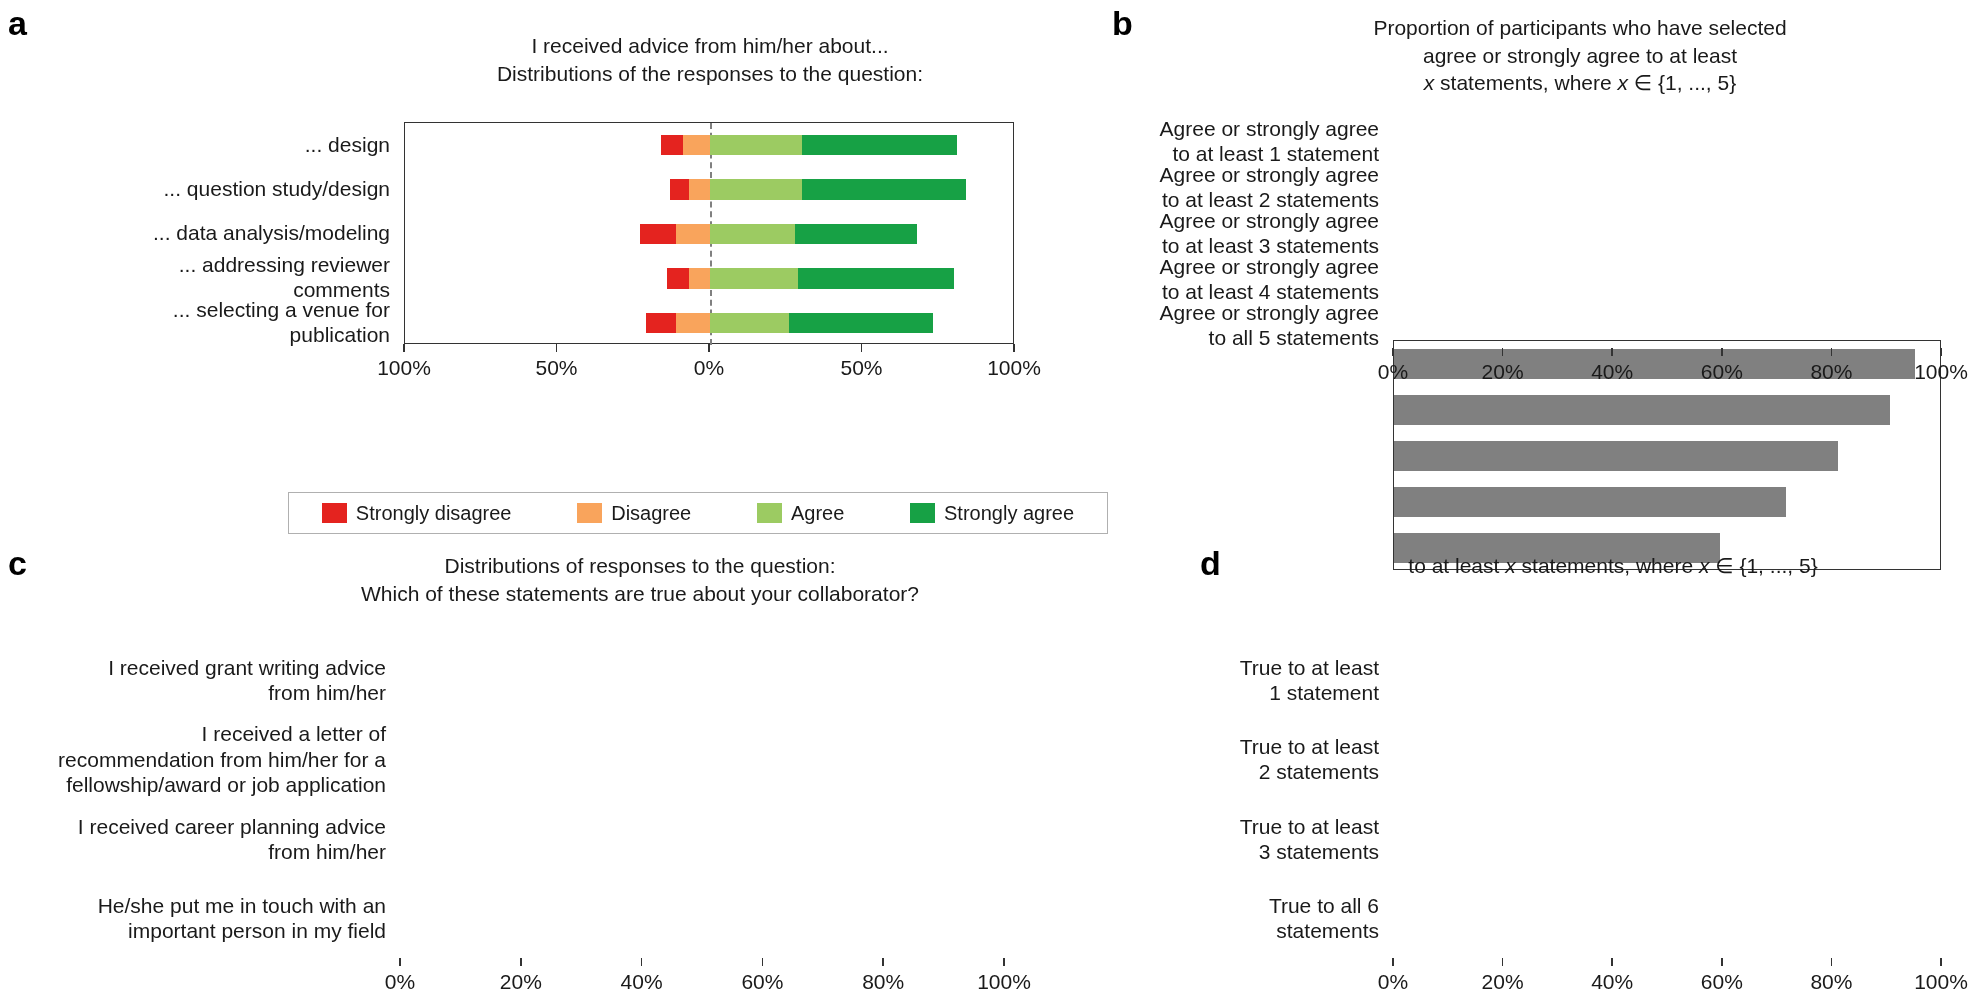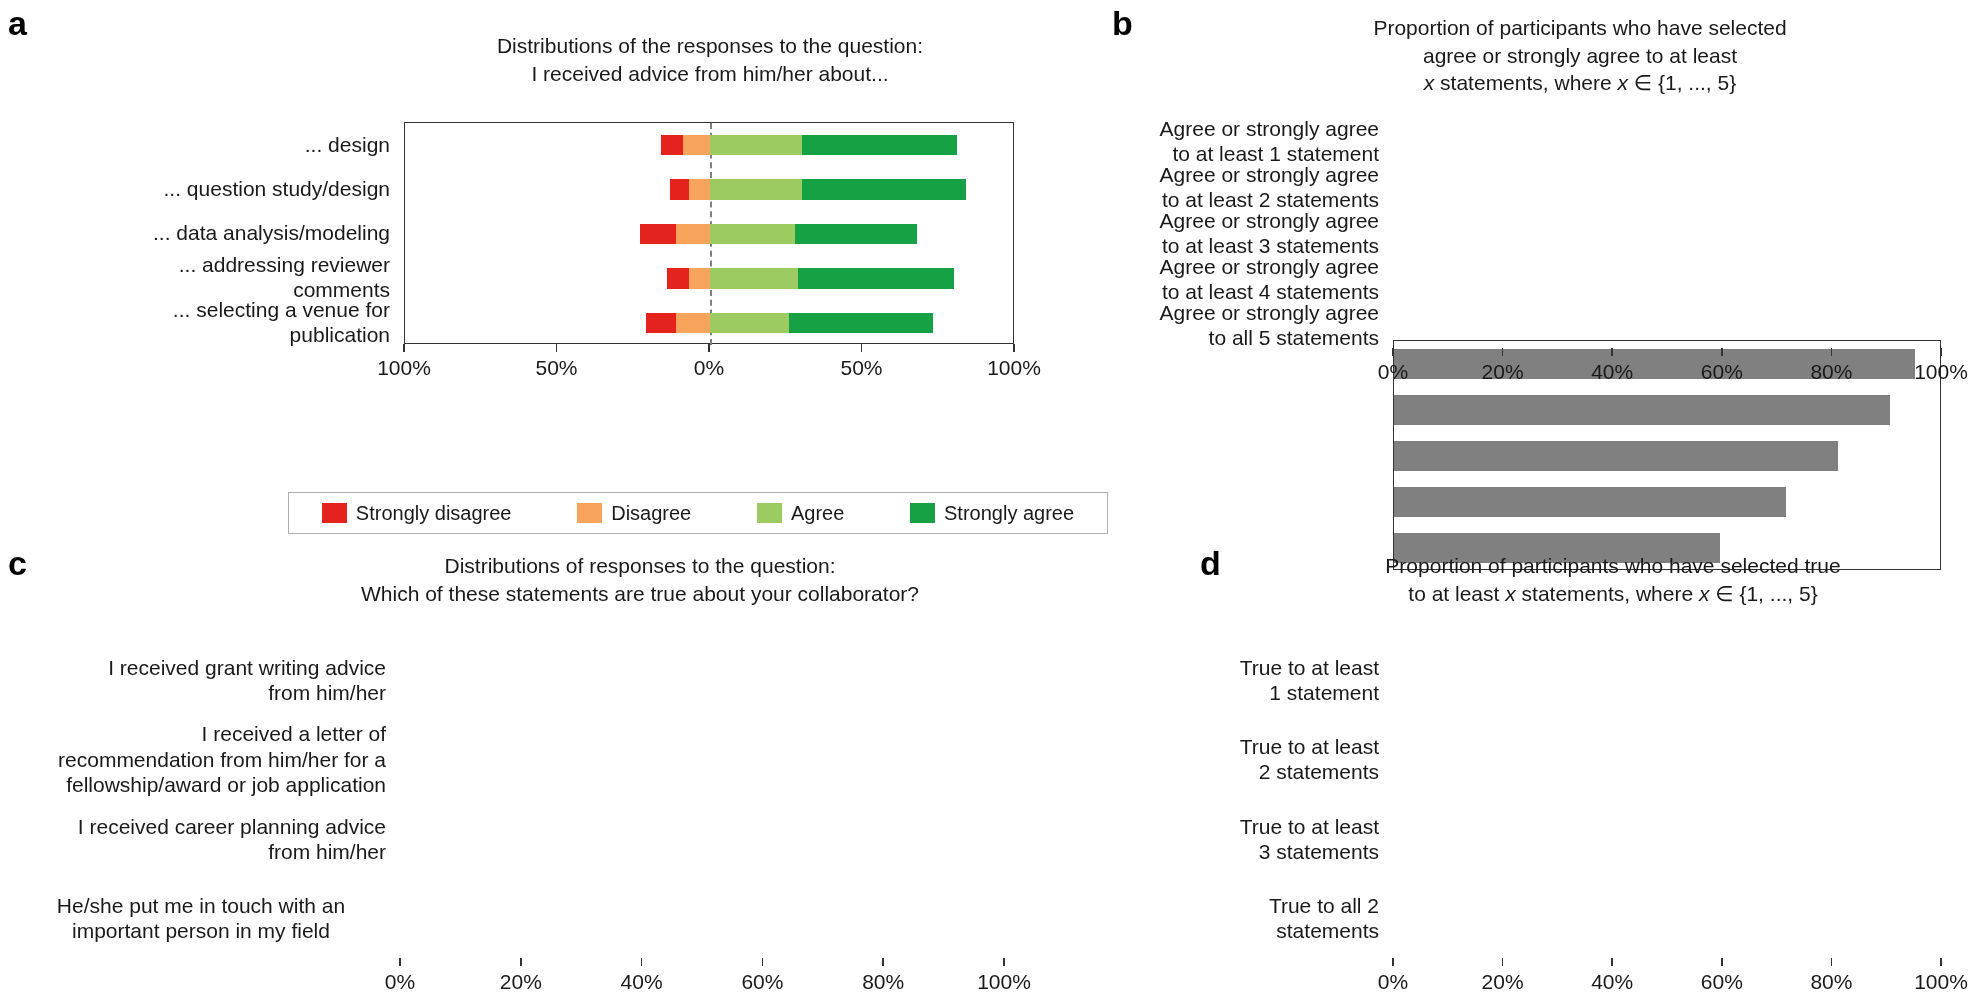--- a/index.html
+++ b/index.html
@@ -85,22 +85,22 @@
   }
   .italic { font-style: italic; }
 </style>
 </head>
 <body>
 
 <div class="panel-letter" style="left:8px; top:4px;">a</div>
 
 <div class="panel" style="left:360px; top:32px; width:700px;">
   <div class="panel-title">
+    <div>I received advice from him/her about...</div>
     <div>Distributions of the responses to the question:</div>
-    <div>I received advice from him/her about...</div>
   </div>
 </div>
 
 <div class="plot-frame" id="plotA" style="left:404px; top:122px; width:610px; height:222px;">
     <div class="zeroline" style="left: 305px; top: 0px; height: 222px;"></div>
     <div class="bar" style="left: 277.55px; top: 11.988px; width: 27.45px; height: 20.424px; background: rgb(249, 164, 92);"></div>
     <div class="bar" style="left: 256.2px; top: 11.988px; width: 21.35px; height: 20.424px; background: rgb(228, 35, 31);"></div>
     <div class="bar" style="left: 305px; top: 11.988px; width: 91.5px; height: 20.424px; background: rgb(156, 203, 98);"></div>
     <div class="bar" style="left: 396.5px; top: 11.988px; width: 155.55px; height: 20.424px; background: rgb(23, 161, 69);"></div>
     <div class="bar" style="left: 283.65px; top: 56.388px; width: 21.35px; height: 20.424px; background: rgb(249, 164, 92);"></div>
@@ -217,21 +217,21 @@
 </div>
 
 <div id="labelsC">
     <div class="rowlabel" style="width: 370px; left: 16px; top: 654.562px;">I received grant writing advice
 from him/her</div>
     <div class="rowlabel" style="width: 370px; left: 16px; top: 721.469px;">I received a letter of
 recommendation from him/her for a
 fellowship/award or job application</div>
     <div class="rowlabel" style="width: 370px; left: 16px; top: 813.562px;">I received career planning advice
 from him/her</div>
-    <div class="rowlabel" style="width: 370px; left: 16px; top: 893.062px; text-align: center;">He/she put me in touch with an
+    <div class="rowlabel" style="width: 370px; left: 16px; top: 893.062px;">He/she put me in touch with an
 important person in my field</div>
   </div>
 <div id="axisC">
     <div class="tickmark" style="left: 399.25px; top: 958px; height: 8px;"></div>
     <div class="axis-tick" style="left: 400px; top: 970px;">0%</div>
     <div class="tickmark" style="left: 520.05px; top: 958px; height: 8px;"></div>
     <div class="axis-tick" style="left: 520.8px; top: 970px;">20%</div>
     <div class="tickmark" style="left: 640.85px; top: 958px; height: 8px;"></div>
     <div class="axis-tick" style="left: 641.6px; top: 970px;">40%</div>
     <div class="tickmark" style="left: 761.65px; top: 958px; height: 8px;"></div>
@@ -239,35 +239,34 @@
     <div class="tickmark" style="left: 882.45px; top: 958px; height: 8px;"></div>
     <div class="axis-tick" style="left: 883.2px; top: 970px;">80%</div>
     <div class="tickmark" style="left: 1003.25px; top: 958px; height: 8px;"></div>
     <div class="axis-tick" style="left: 1004px; top: 970px;">100%</div>
   </div>
 
 <div class="panel-letter" style="left:1200px; top:544px;">d</div>
 
 <div class="panel" style="left:1250px; top:552px; width:726px;">
   <div class="panel-title">
-    <div>Proportion of participants who have selected true</div>
     <div>
       <span>to at least </span><span class="italic">x</span><span> statements, where </span><span class="italic">x</span><span> ∈ {1, ..., 5}</span>
     </div>
   </div>
 </div>
 
 <div id="labelsD">
     <div class="rowlabel" style="width: 260px; left: 1119px; top: 654.562px;">True to at least
 1 statement</div>
     <div class="rowlabel" style="width: 260px; left: 1119px; top: 734.062px;">True to at least
 2 statements</div>
     <div class="rowlabel" style="width: 260px; left: 1119px; top: 813.562px;">True to at least
 3 statements</div>
-    <div class="rowlabel" style="width: 260px; left: 1119px; top: 893.062px;">True to all 2
+    <div class="rowlabel" style="width: 260px; left: 1119px; top: 893.062px;">True to all 6
 statements</div>
   </div>
 <div id="axisD">
     <div class="tickmark" style="left: 1392.25px; top: 958px; height: 8px;"></div>
     <div class="axis-tick" style="left: 1393px; top: 970px;">0%</div>
     <div class="tickmark" style="left: 1501.85px; top: 958px; height: 8px;"></div>
     <div class="axis-tick" style="left: 1502.6px; top: 970px;">20%</div>
     <div class="tickmark" style="left: 1611.45px; top: 958px; height: 8px;"></div>
     <div class="axis-tick" style="left: 1612.2px; top: 970px;">40%</div>
     <div class="tickmark" style="left: 1721.05px; top: 958px; height: 8px;"></div>

